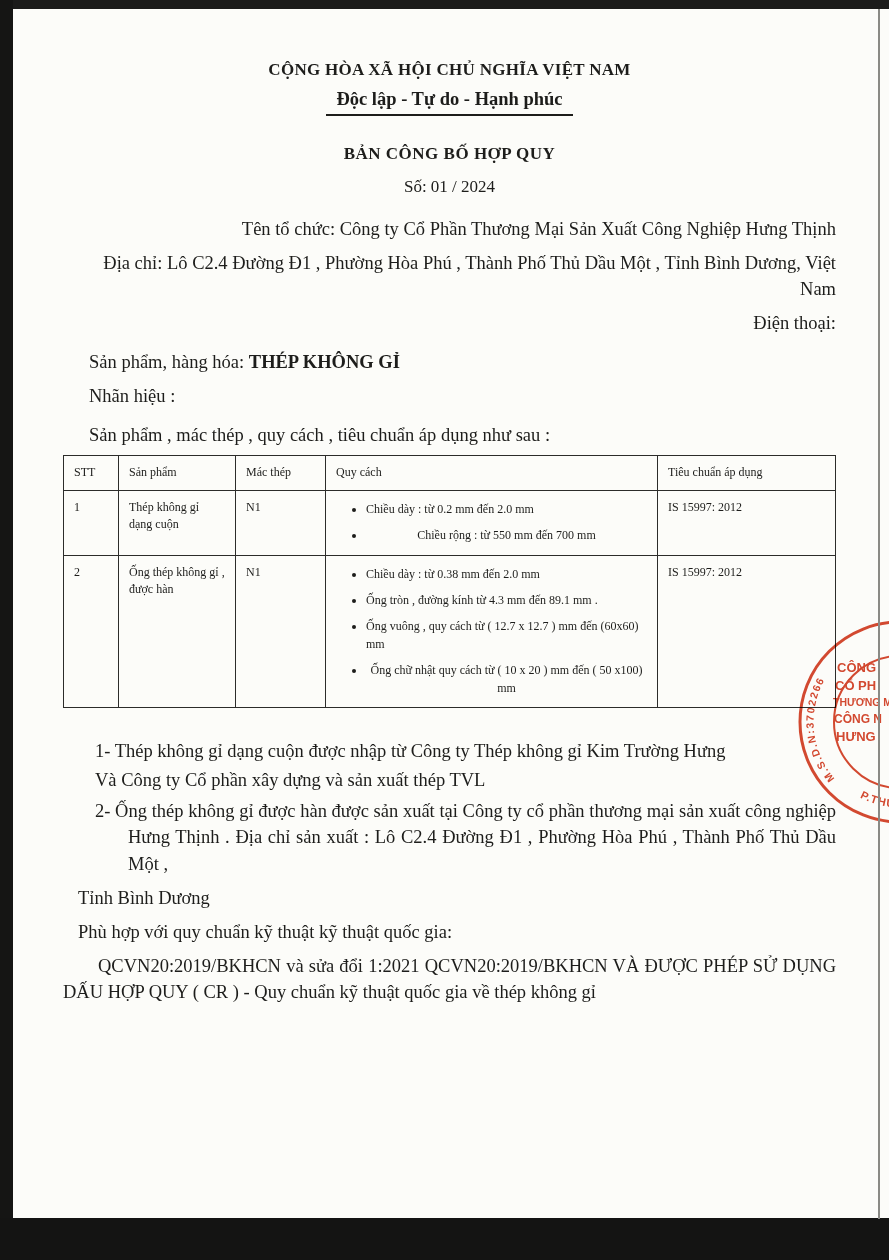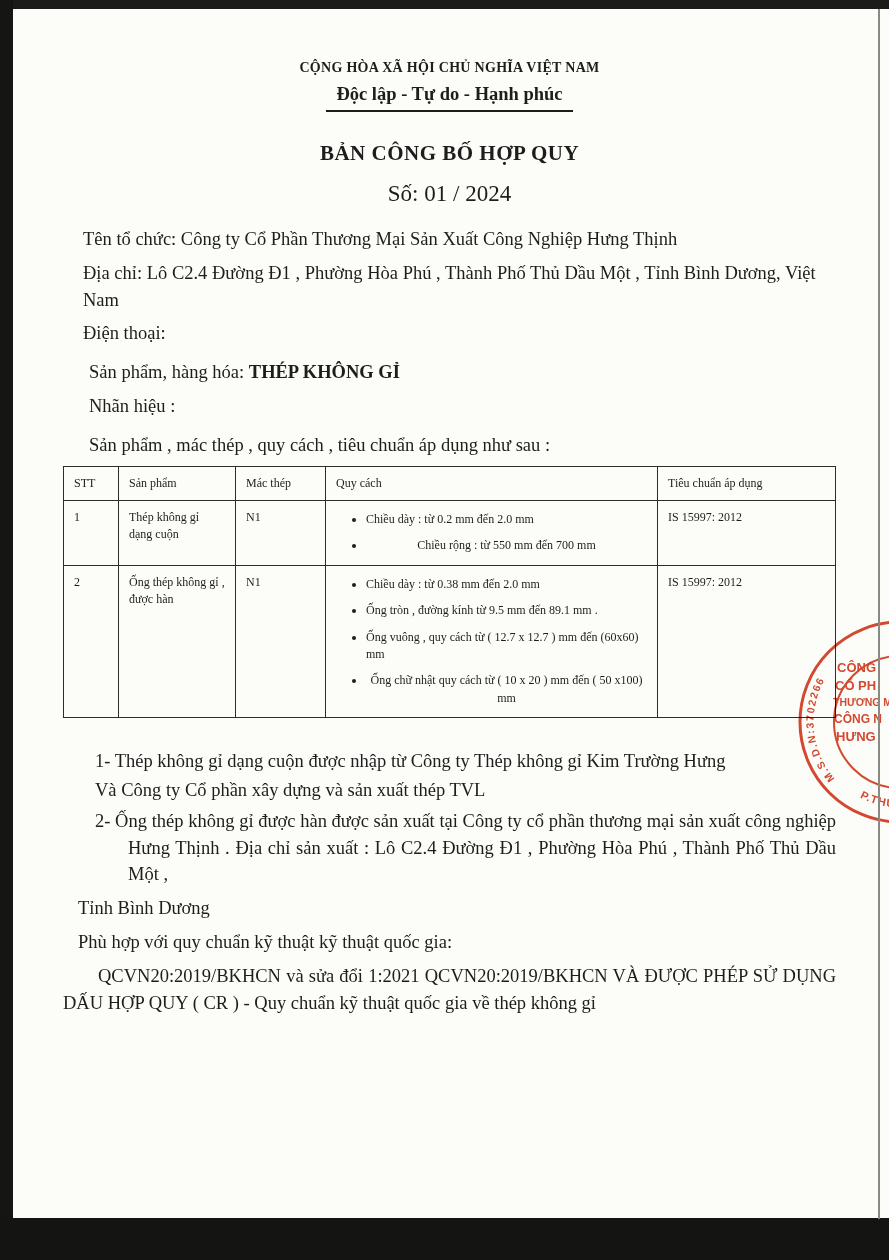--- a/index.html
+++ b/index.html
@@ -16,28 +16,28 @@
   .edge-top{position:absolute;top:0;left:0;width:889px;height:9px;background:#1b1b1a;}
   .edge-left{position:absolute;top:0;left:0;width:13px;height:1260px;background:#151514;}
   .edge-bottom{position:absolute;left:0;bottom:0;width:889px;height:42px;background:#141413;}
   .edge-right-line{position:absolute;top:9px;right:9px;width:2px;height:1210px;background:#8a8a85;}
 
   .content{
     position:absolute;left:63px;top:58px;width:773px;
     font-size:18.5px;line-height:1.45;
   }
   .center{text-align:center;}
-  .national-title{font-weight:bold;font-size:14px;letter-spacing:.3px;}
+  .national-title{font-weight:bold;font-size:17px;letter-spacing:.3px;}
   .motto{display:inline-block;font-weight:bold;font-size:18.5px;
          border-bottom:2.5px solid #1d1d1b;padding:0 10px 2px 10px;margin-top:3px;font-family:Liberation Serif, serif;}
-  .doc-title{font-weight:bold;font-size:21px;letter-spacing:.5px;margin-top:26px;}
-  .doc-number{font-size:23px;margin-top:8px;}
+  .doc-title{font-weight:bold;font-size:17px;letter-spacing:.5px;margin-top:26px;}
+  .doc-number{font-size:17px;margin-top:8px;}
 
   p{margin:7px 0;}
-  .para{margin-left:20px;}
+  .para{margin-left:13px;text-align:right;}
   .para-indent{margin-left:26px;}
   .bold{font-weight:bold;}
 
   table.spec{
     width:100%;border-collapse:collapse;
     table-layout:fixed;font-size:12px;
   }
   table.spec th,table.spec td{
     border:1.4px solid #2c2c2a;vertical-align:top;
     padding:8px 10px;font-weight:normal;text-align:left;
@@ -117,21 +117,21 @@
           </td>
           <td>IS 15997: 2012</td>
         </tr>
         <tr>
           <td class="ctr">2</td>
           <td class="justify">Ống thép không gỉ , được hàn</td>
           <td class="mac">N1</td>
           <td>
             <ul class="qc">
               <li>Chiều dày : từ 0.38 mm đến 2.0 mm</li>
-              <li>Ống tròn , đường kính từ 9.5 mm đến 89.1 mm .</li>
+              <li>Ống tròn , đường kính từ 4.3 mm đến 89.1 mm .</li>
               <li>Ống vuông , quy cách từ ( 12.7 x 12.7 ) mm đến (60x60) mm</li>
               <li>Ống chữ nhật quy cách từ ( 10 x 20 ) mm đến ( 50 x100) mm</li>
             </ul>
           </td>
           <td>IS 15997: 2012</td>
         </tr>
       </tbody>
     </table>
 
     <div class="notes">

